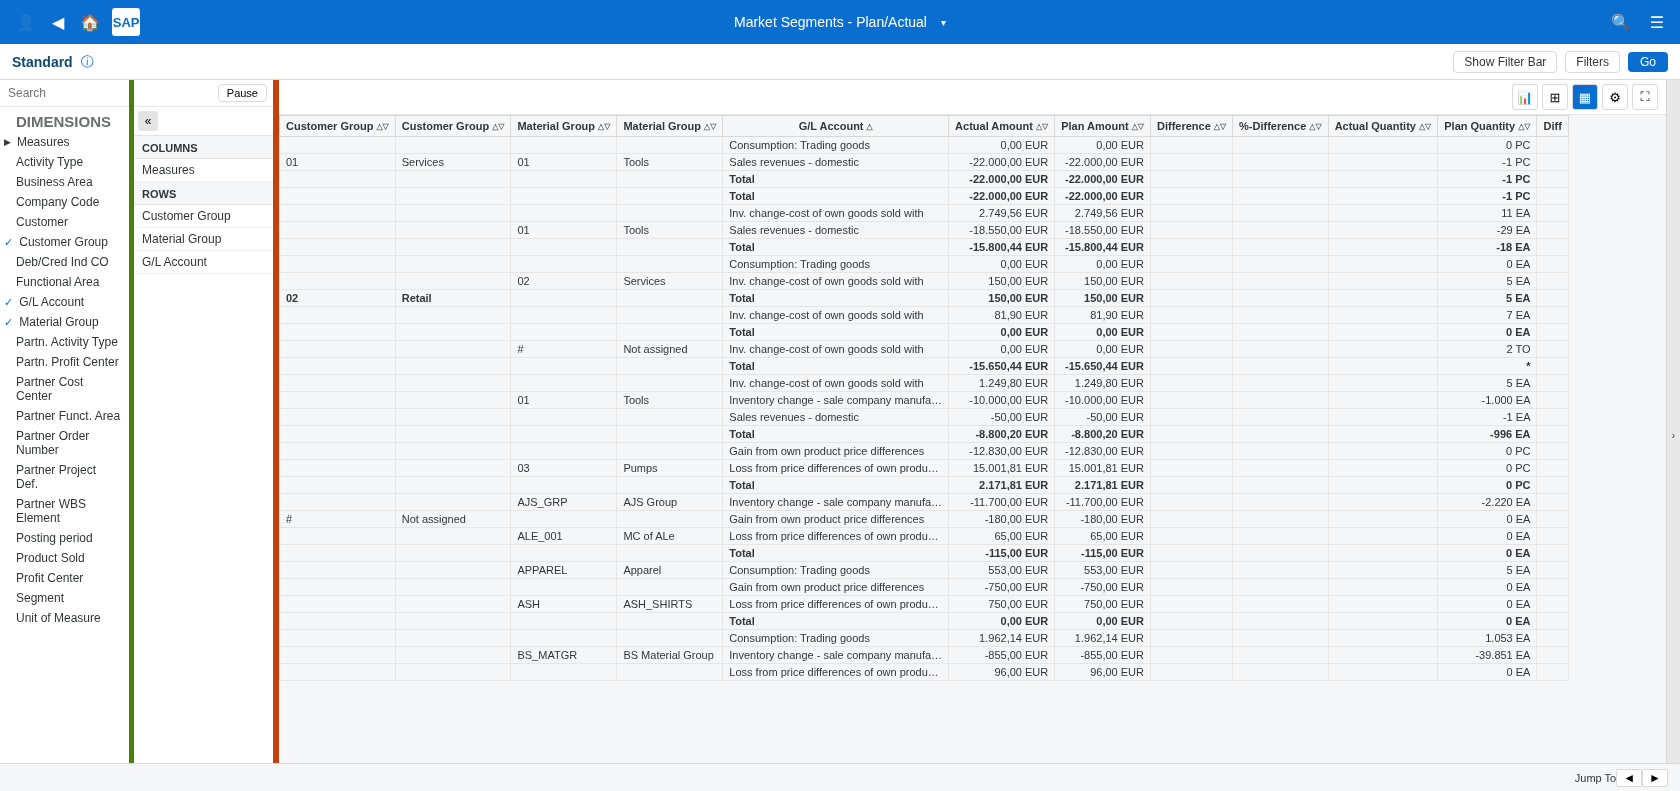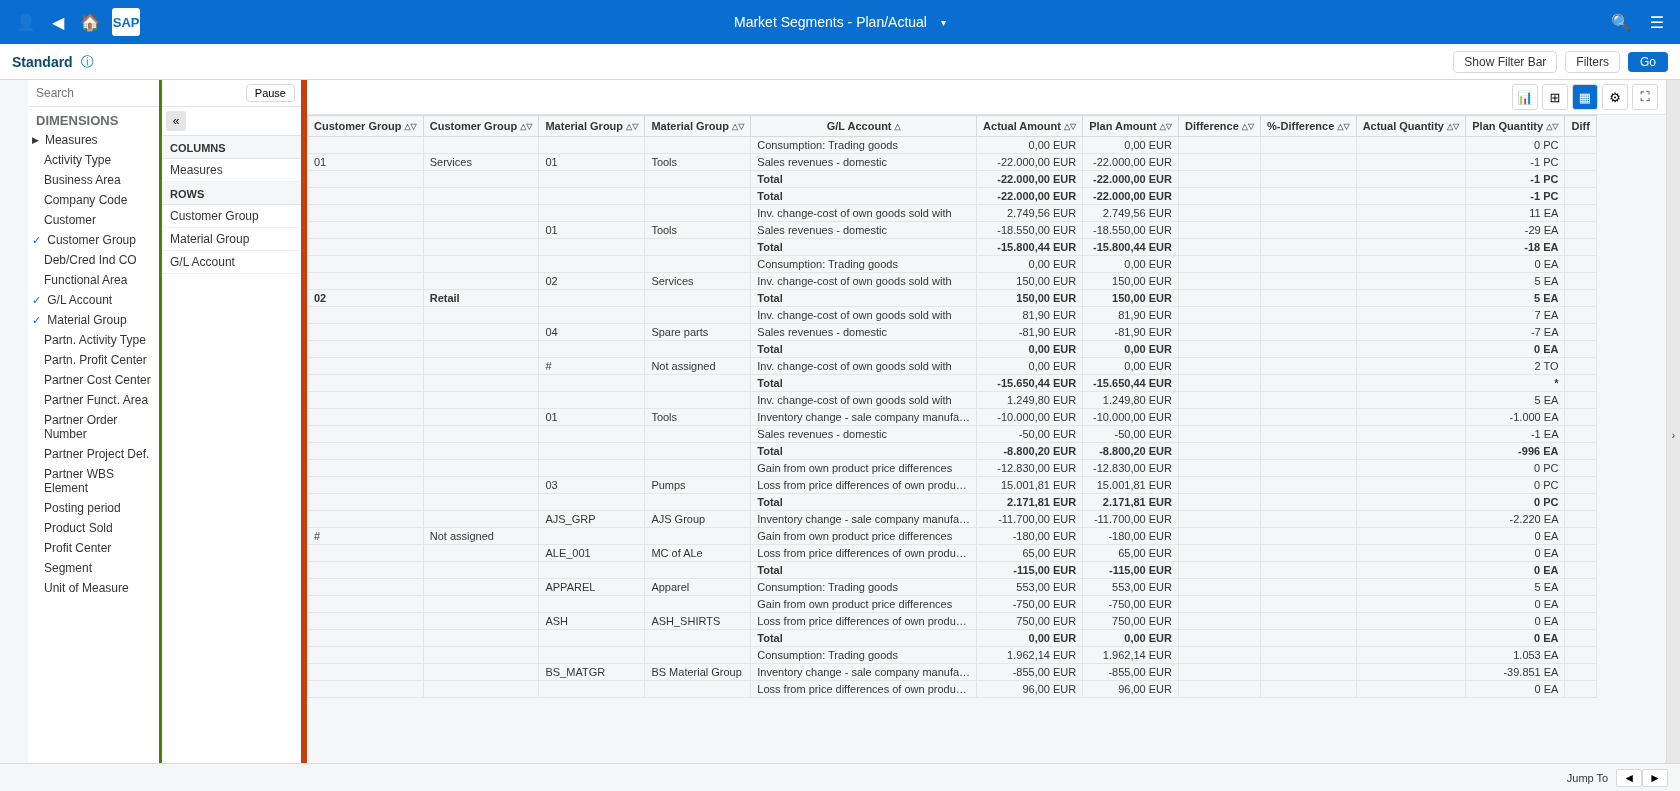--- a/index.html
+++ b/index.html
@@ -93,46 +93,45 @@
     
     .main-layout {
       display: flex;
       height: calc(791px - 44px - 36px);
     }
 
     
     .left-panel {
       width: 134px;
       background: #fff;
-      border-right: 3px solid #4d7c0f;
+      border-right: 5px solid #4d7c0f;
       display: flex;
       flex-direction: column;
       overflow-y: auto;
       flex-shrink: 0;
-      margin-left: 28px;
     }
     .search-bar {
       display: flex;
       align-items: center;
       padding: 6px 8px;
       border-bottom: 1px solid #e5e5e5;
       gap: 4px;
     }
     .search-input {
       border: none;
       outline: none;
       font-size: 12px;
       flex: 1;
       background: transparent;
     }
     .section-label {
-      font-size: 13px;
+      font-size: 15px;
       font-weight: 600;
       color: #6a6d70;
-      padding: 6px 8px 2px;
+      padding: 6px 16px 2px;
       text-transform: uppercase;
     }
     .dim-item {
       padding: 3px 8px 3px 16px;
       font-size: 12px;
       cursor: pointer;
       display: flex;
       align-items: center;
       gap: 4px;
     }
@@ -601,34 +600,20 @@
               <td></td>
               <td>Inv. change-cost of own goods sold with</td>
               <td class="num-cell">81,90 EUR</td>
               <td class="num-cell">81,90 EUR</td>
               <td class="num-cell"></td>
               <td class="num-cell"></td>
               <td class="num-cell"></td>
               <td class="num-cell">7 EA</td>
               <td class="num-cell"></td>
             </tr>
-            <tr>
-              <td></td>
-              <td></td>
-              <td>04</td>
-              <td>Spare parts</td>
-              <td>Sales revenues - domestic</td>
-              <td class="num-cell">-81,90 EUR</td>
-              <td class="num-cell">-81,90 EUR</td>
-              <td class="num-cell"></td>
-              <td class="num-cell"></td>
-              <td class="num-cell"></td>
-              <td class="num-cell">-7 EA</td>
-              <td class="num-cell"></td>
-            </tr>
             <tr class="total-row">
               <td></td>
               <td></td>
               <td></td>
               <td></td>
               <td>Total</td>
               <td class="num-cell">0,00 EUR</td>
               <td class="num-cell">0,00 EUR</td>
               <td class="num-cell"></td>
               <td class="num-cell"></td>
@@ -928,16 +913,16 @@
       <button class="scroll-nav-btn">►</button>
     </div>
   </div>
 
   <div class="right-collapse">›</div>
 
 </div>
 
 <div class="bottom-bar">
   <div style="flex:1;"></div>
-  <span style="margin-right:8px;">Jump To</span>
+  <span style="">Jump To</span>
   <button class="scroll-nav-btn">◄</button>
   <button class="scroll-nav-btn">►</button>
 </div>
 
 </body></html>

